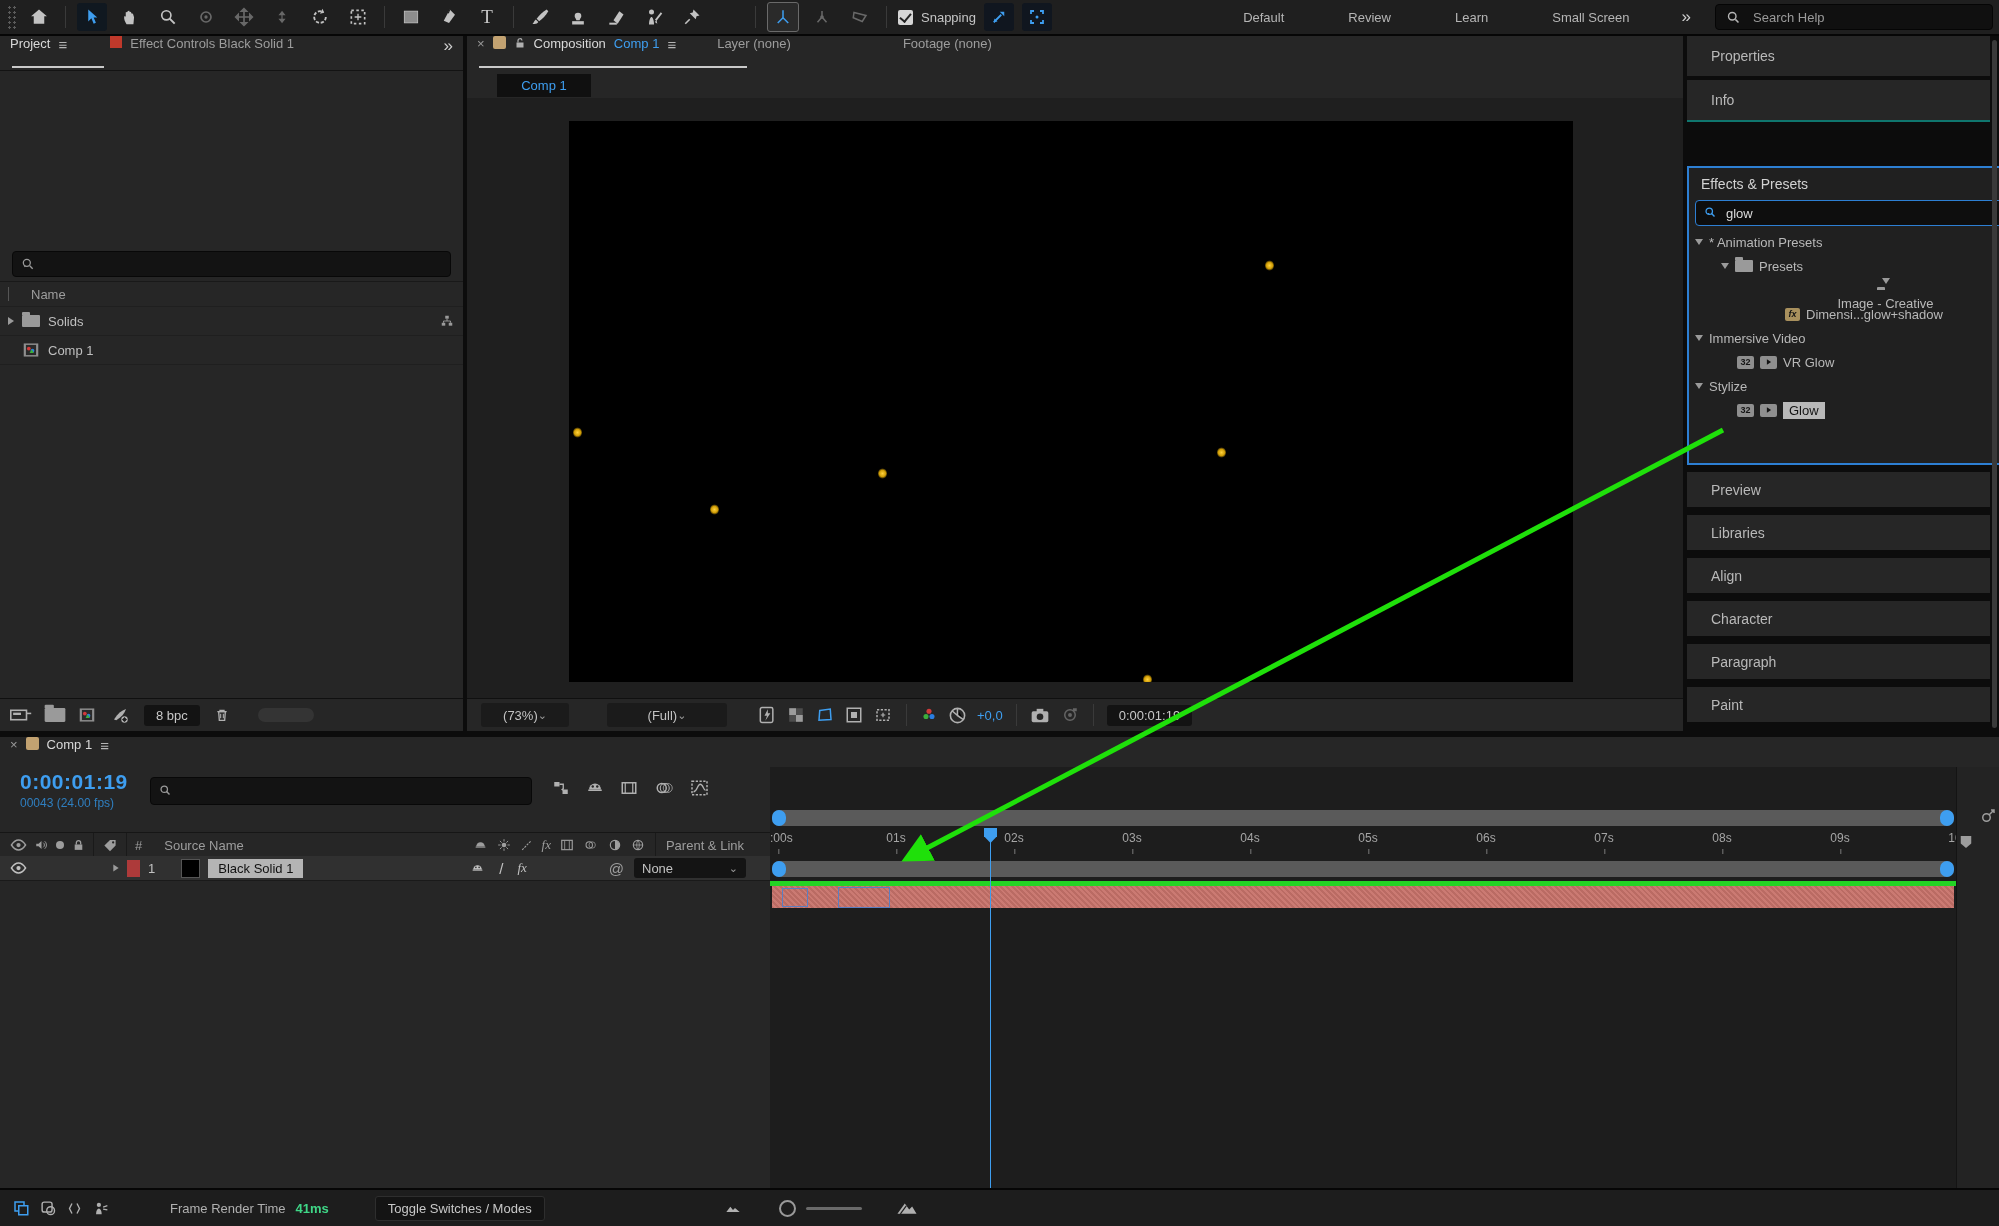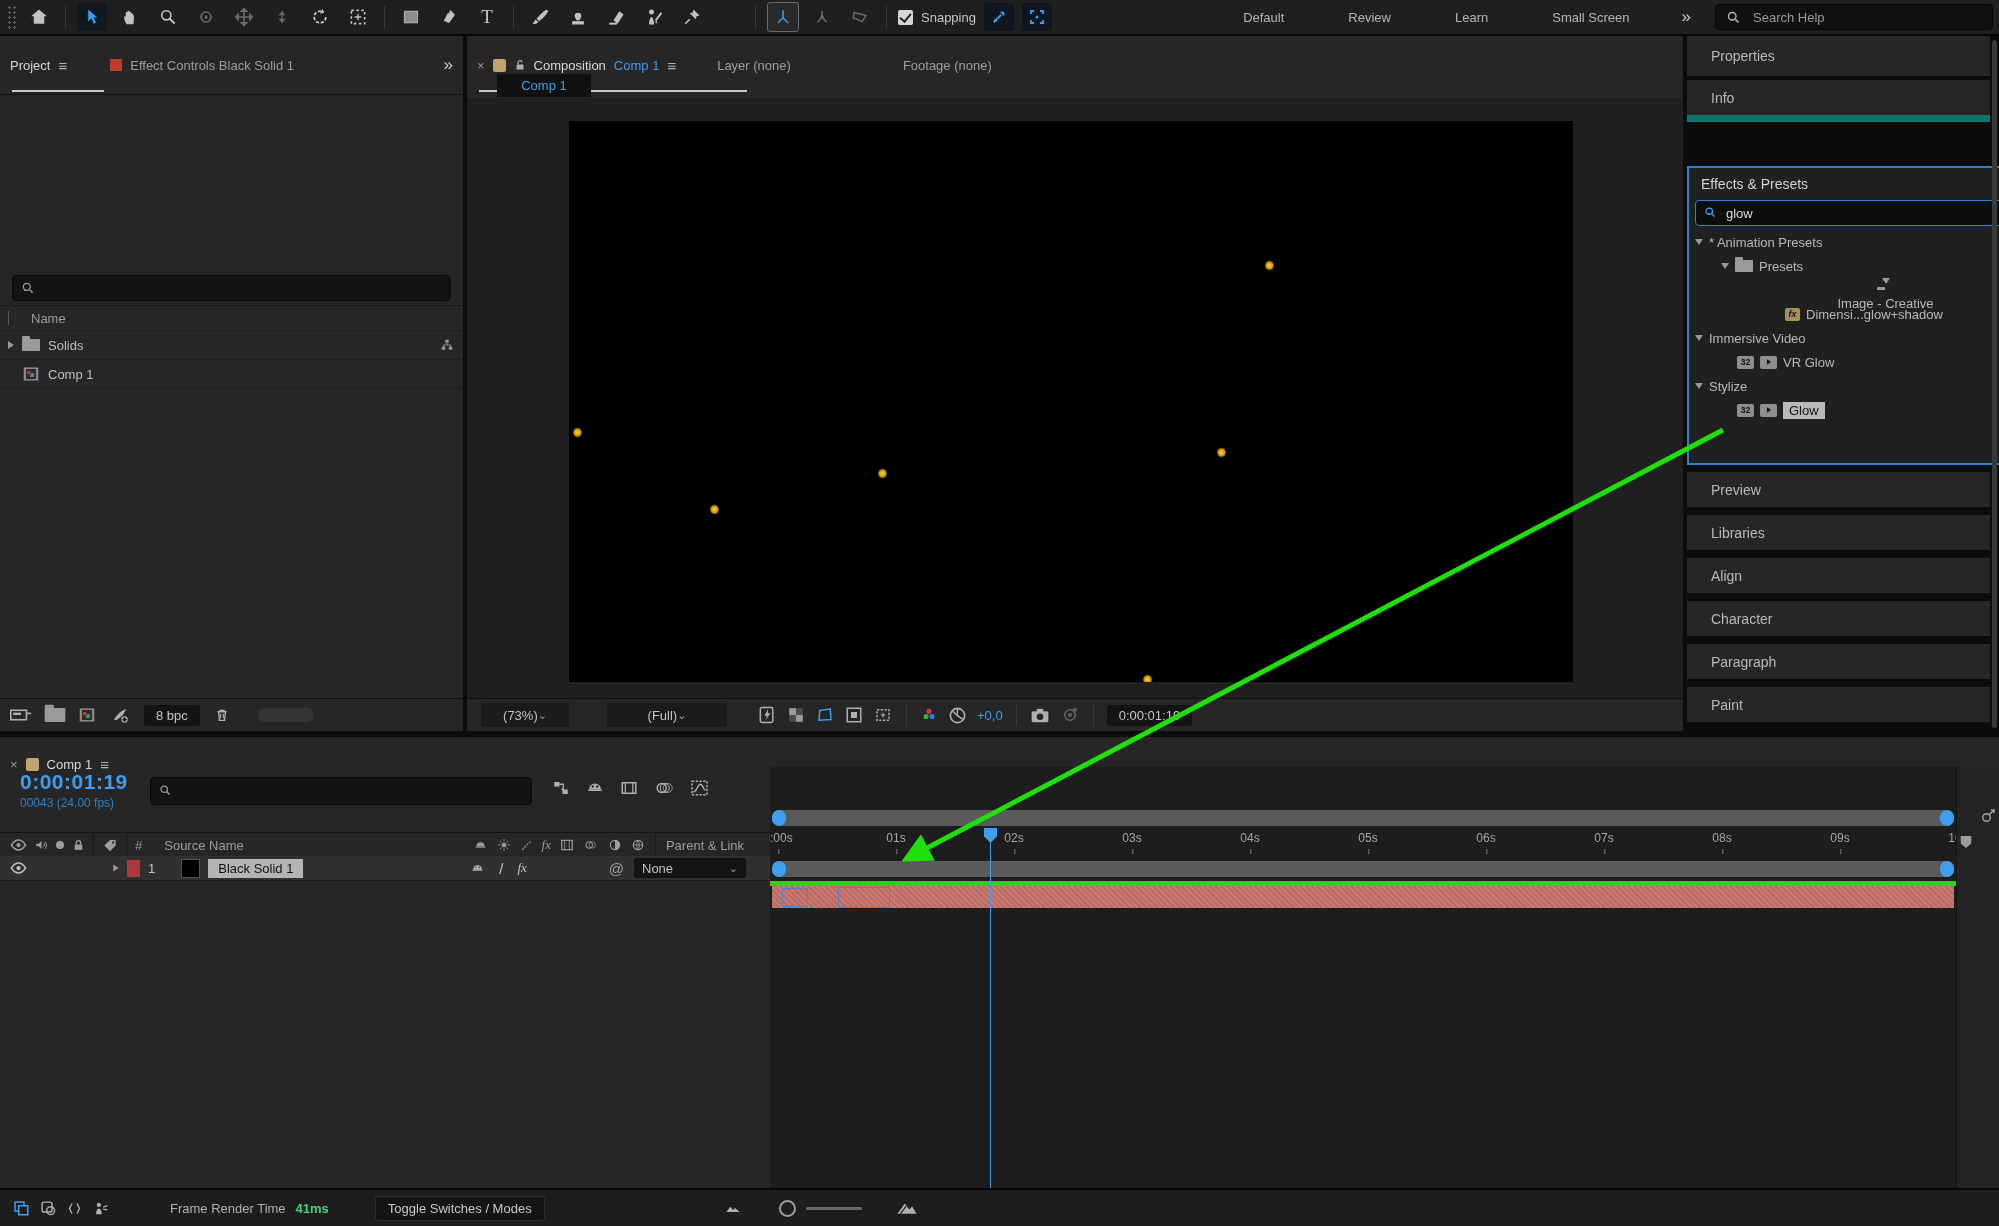--- a/index.html
+++ b/index.html
@@ -23,21 +23,21 @@
         display:flex;align-items:center;gap:10px;padding:0 10px;box-sizing:border-box;}
   #help-search input{background:transparent;border:0;outline:0;color:#cfcfcf;width:200px;
         font-family:"Liberation Sans",sans-serif;font-size:13px;}
   #help-search input::placeholder{color:#9a9a9a;}
   .grip{width:10px;height:26px;background-image:radial-gradient(#5c5c5c 1.2px,transparent 1.3px);
         background-size:5px 5px;background-position:1px 1px;}
   .checkbox{width:15px;height:15px;background:#d6d6d6;border-radius:2px;position:relative;}
   .checkbox:after{content:'';position:absolute;left:4px;top:1px;width:5px;height:9px;
         border:solid #222;border-width:0 2px 2px 0;transform:rotate(40deg);}
   
-  .tabbar{height:34px;display:flex;align-items:center;gap:8px;padding:12px 10px;position:relative;}
+  .tabbar{height:34px;display:flex;align-items:flex-start;gap:8px;padding:0 10px;position:relative;}
   .tabtxt{color:#9d9d9d;}
   .tabtxt.on{color:#d8d8d8;}
   .underline{position:absolute;height:2px;background:#c9c9c9;bottom:2px;}
   .menu-glyph{color:#b5b5b5;font-size:15px;letter-spacing:-1px;}
   .close-glyph{color:#9a9a9a;font-size:13px;}
   .tansq{width:13px;height:13px;background:#c2a271;border-radius:2px;}
   
   #project{left:0;top:36px;width:463px;height:695px;}
   .search-well{background:#131313;border:1px solid #080808;border-radius:4px;height:26px;
         display:flex;align-items:center;gap:6px;padding:0 8px;box-sizing:border-box;}
@@ -423,21 +423,21 @@
           <rect x="16" y="3" width="5" height="4" fill="#b0b0b0"></rect>
         </svg>
       <div class="tsep"></div>
       <div class="well-box" style="background:#131313;">0:00:01:19</div>
     </div>
   </div>
 
   <div class="abs rpanel" style="top:36px;height:42px;border-bottom:2px solid #0c0c0c;">
       <span>Properties</span>
     </div>
-  <div class="abs rpanel" style="top:80px;height:42px;border-bottom:7px solid #0f766e;">
+  <div class="abs rpanel" style="top:80px;height:42px;border-bottom:2px solid #0f766e;">
       <span>Info</span>
     </div>
 
   <div id="fx-panel" class="abs">
     <div class="row" style="height:32px;padding:0 12px;justify-content:space-between;">
       <span style="color:#d2d2d2;font-size:14px;">Effects &amp; Presets</span>
       <span class="menu-glyph">≡</span>
     </div>
     <div style="padding:0 6px 4px;">
       <div class="search-well" style="border:1px solid #2d7fd3;background:#0e0e0e;">

